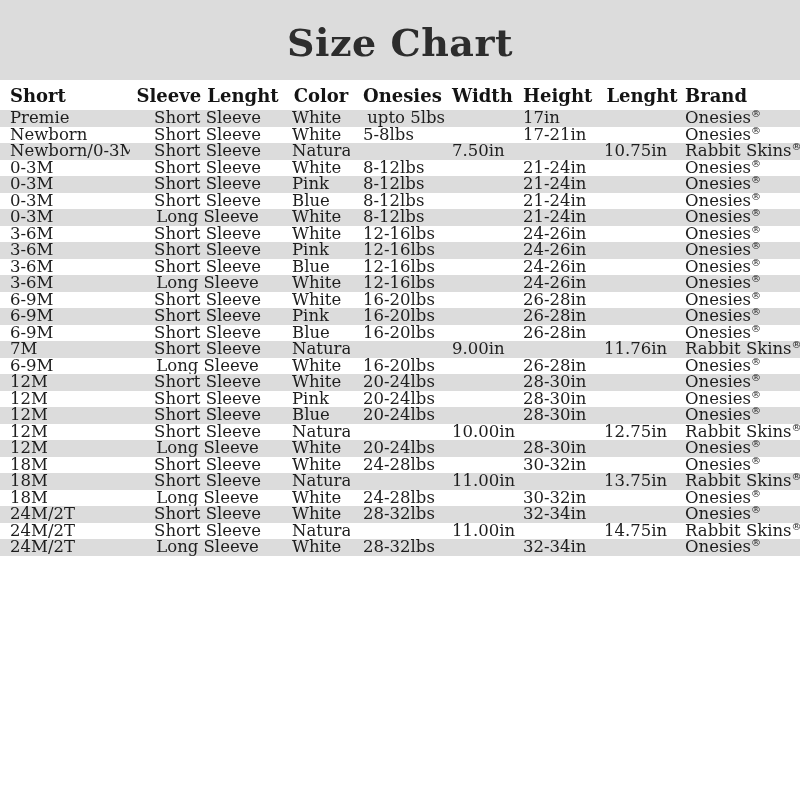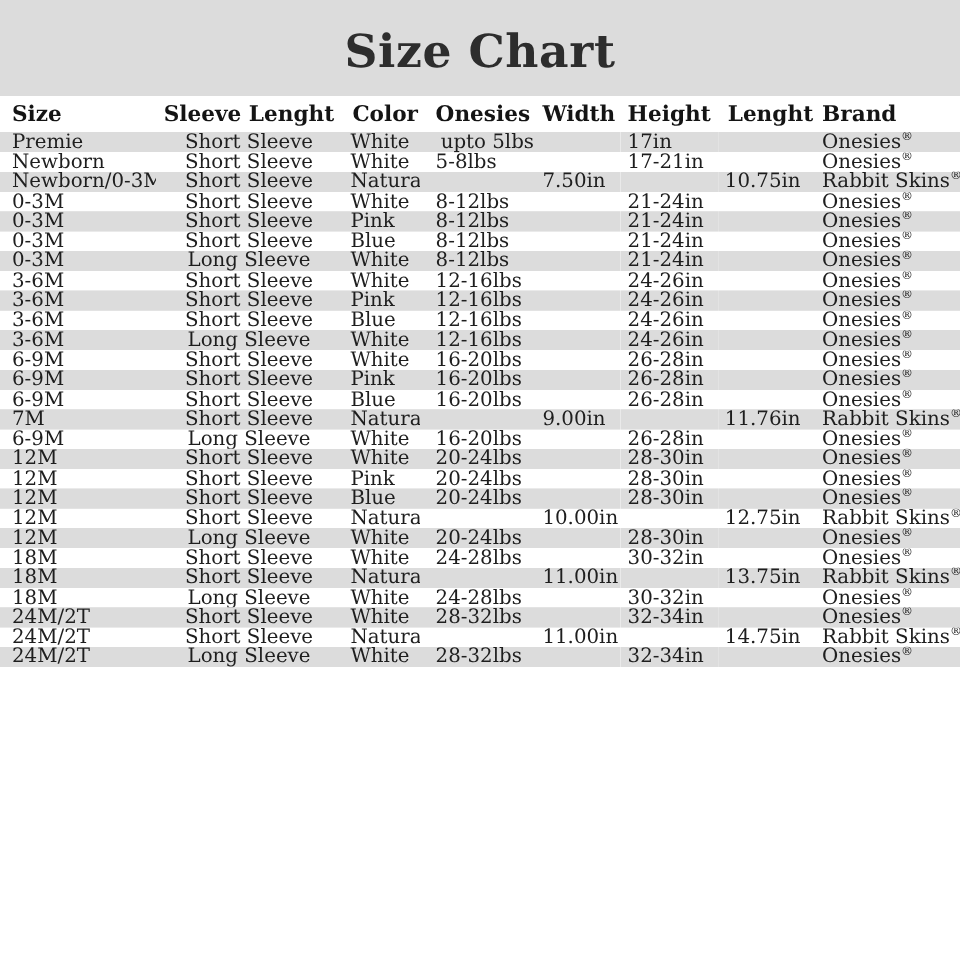--- a/index.html
+++ b/index.html
@@ -81,21 +81,21 @@
       <col style="width: 155px;">
       <col style="width: 65px;">
       <col style="width: 95px;">
       <col style="width: 72px;">
       <col style="width: 82px;">
       <col style="width: 81px;">
       <col style="width: 120px;">
     </colgroup>
   <thead>
     <tr id="header-row">
-        <th style="text-align: left; padding-left: 10px;">Size</th>
+        <th style="text-align: left; padding-left: 10px;">Short</th>
         <th style="text-align: center; padding-left: 0px;">Sleeve Lenght</th>
         <th style="text-align: center; padding-left: 7px;">Color</th>
         <th style="text-align: left; padding-left: 13px;">Onesies</th>
         <th style="text-align: left; padding-left: 7px;">Width</th>
         <th style="text-align: left; padding-left: 6px;">Height</th>
         <th style="text-align: center; padding-left: 5px;">Lenght</th>
         <th style="text-align: left; padding-left: 5px;">Brand</th>
       </tr>
   </thead>
   <tbody id="table-body">

